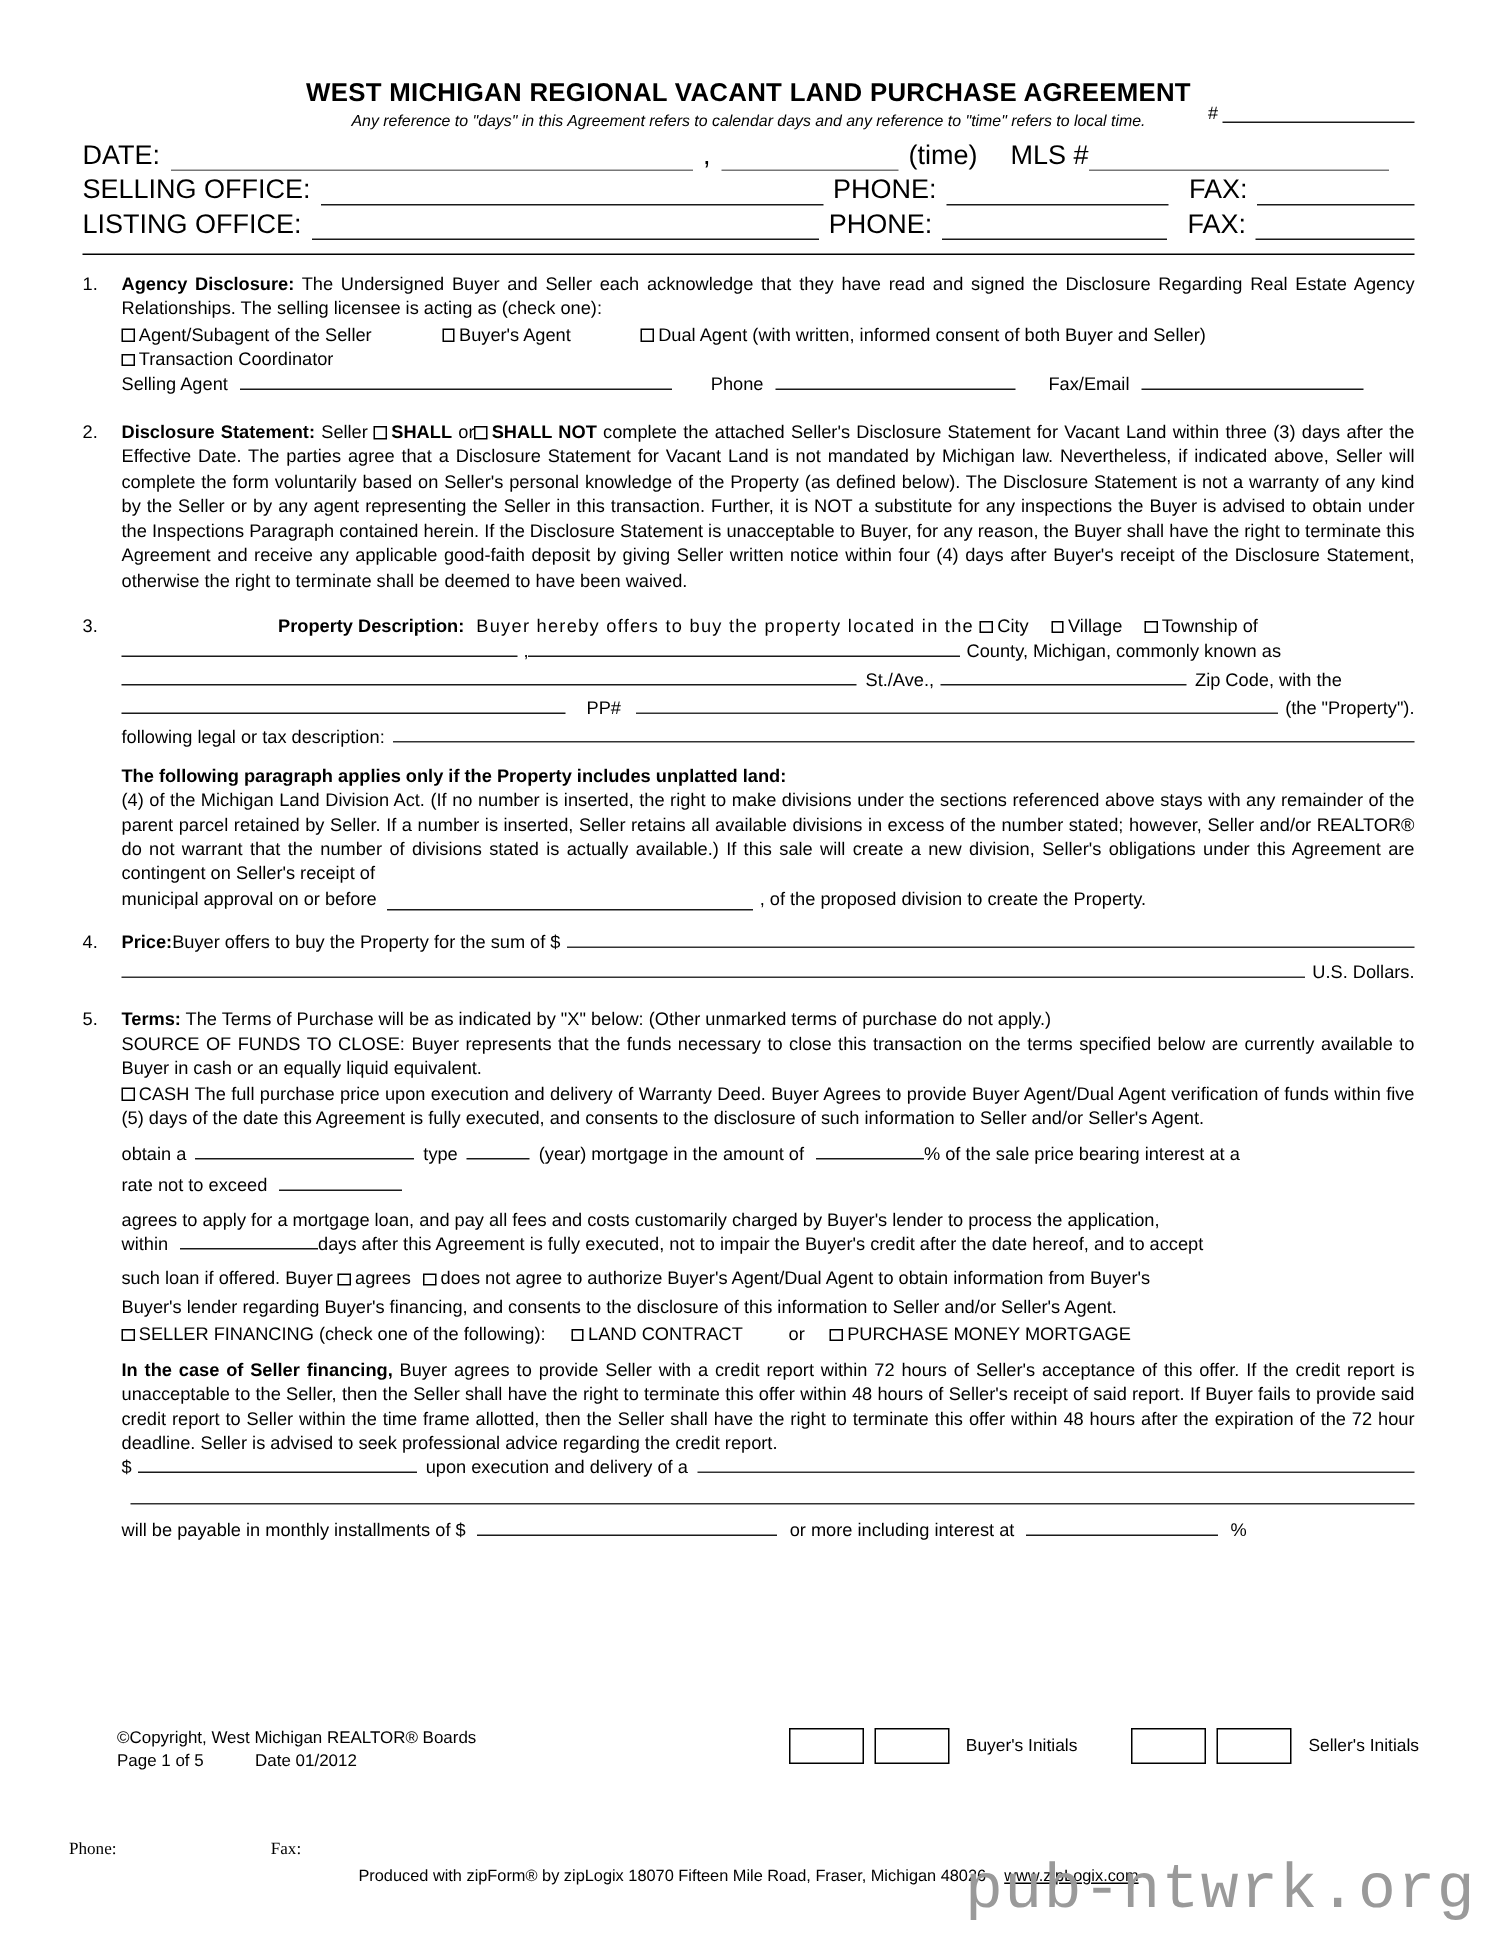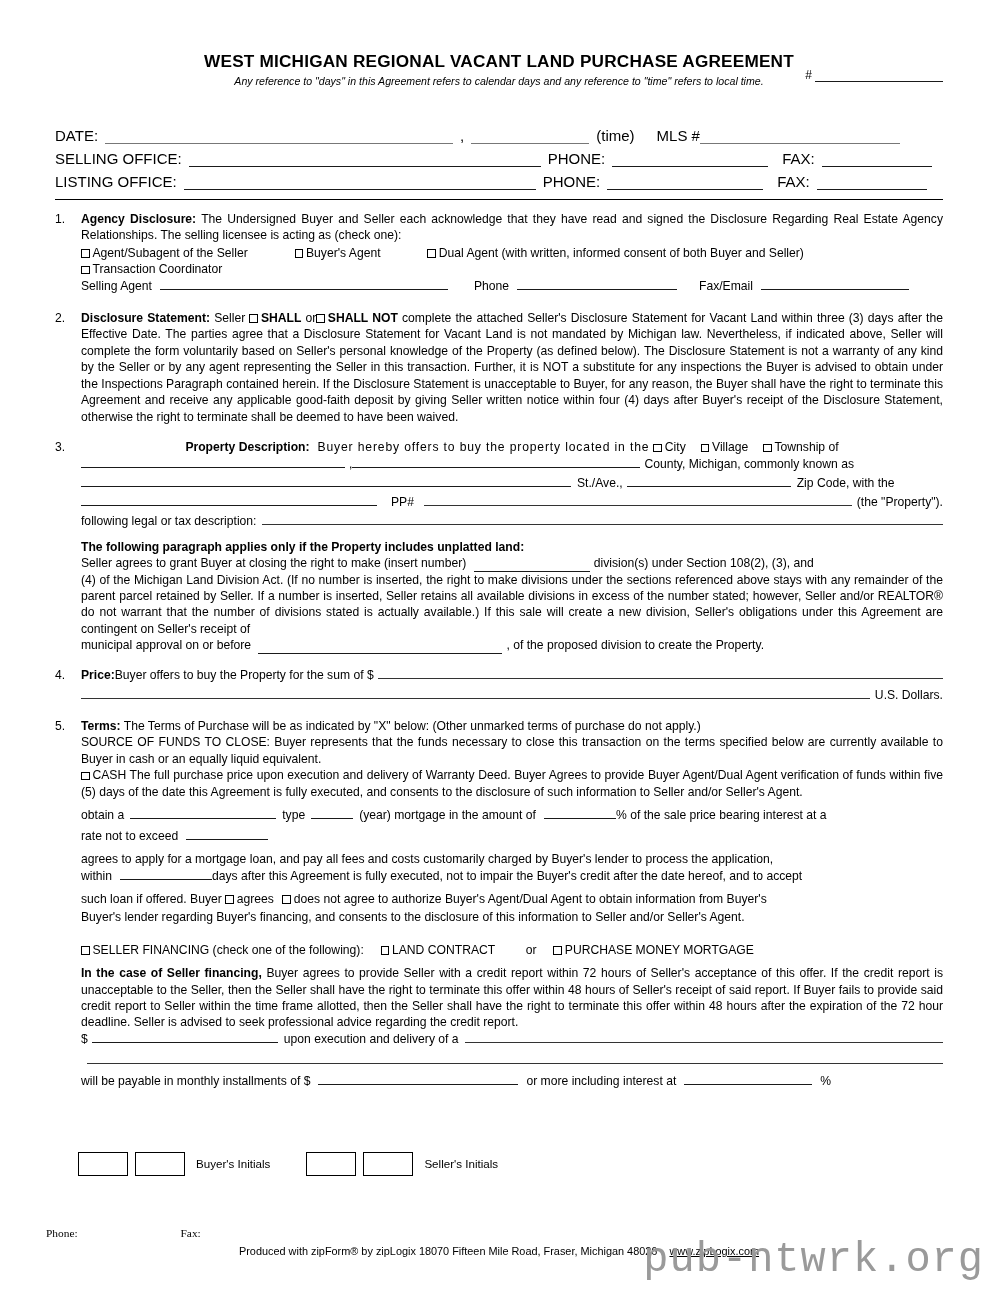--- a/index.html
+++ b/index.html
@@ -55,21 +55,21 @@
   .ln {
     display: inline-block;
     border-bottom: 1.4px solid #555;
     height: 11px;
     vertical-align: bottom;
   }
   .ln.dark { border-bottom: 1.5px solid #1a1a1a; }
   .ln.thin { border-bottom: 1.2px solid #777; }
 
   
-  .hdr { margin-top: 34px; font-size: 15px; }
+  .hdr { margin-top: 4px; font-size: 18px; }
   .hdr .row {
     display: flex;
     align-items: flex-end;
     height: 23px;
     white-space: nowrap;
   }
   .hdr .lbl { flex: none; }
   .hdr .sp { display: inline-block; width: 7px; }
 
   hr.rule {
@@ -300,24 +300,20 @@
           <span>(the "Property").</span>
         </div>
         <div class="line-row" style="height:19px">
           <span>following legal or tax description:</span>
           <span style="display:inline-block;width:6px"></span>
           <span class="flexln"></span>
         </div>
 
         <div class="gap"></div>
         <p><b>The following paragraph applies only if the Property includes unplatted land:</b></p>
-        <p style="white-space:nowrap">
-          <span>Seller agrees to grant Buyer at closing the right to make (insert number)</span>
-          <span class="ln dark" style="width:116px;margin:0 4px"></span><span>division(s) under Section 108(2), (3), and</span>
-        </p>
         <p class="just">(4) of the Michigan Land Division Act. (If no number is inserted, the right to make divisions under the sections referenced above stays with any remainder of the parent parcel retained by Seller. If a number is inserted, Seller retains all available divisions in excess of the number stated; however, Seller and/or REALTOR® do not warrant that the number of divisions stated is actually available.) If this sale will create a new division, Seller's obligations under this Agreement are contingent on Seller's receipt of</p>
         <p style="white-space:nowrap">
           <span>municipal approval on or before</span>
           <span class="ln dark" style="width:244px;margin:0 4px"></span><span>, of the proposed division to create the Property.</span>
         </p>
       </div>
     </div>
 
     <div class="sec" style="margin-top:13px">
       <div class="num">4.</div>
@@ -373,21 +369,21 @@
           <span style="display:inline-block;width:8px"></span>
           <span class="ln dark" style="width:92px"></span>
           <span>days after this Agreement is fully executed, not to impair the Buyer's credit after the date hereof, and to accept</span>
         </div>
         <p style="margin-top:2px">
           <span>such loan if offered. Buyer</span>
           <span class="cb"></span><span>agrees</span>
           <span class="cb" style="margin-left:5px"></span><span>does not agree to authorize Buyer's Agent/Dual Agent to obtain information from Buyer's</span>
         </p>
         <p style="margin-top:2px">Buyer's lender regarding Buyer's financing, and consents to the disclosure of this information to Seller and/or Seller's Agent.</p>
-        <p style="margin-top:16px">
+        <p style="margin-top:2px">
           <span class="cb"></span><span>SELLER FINANCING (check one of the following):</span>
           <span style="display:inline-block;width:10px"></span>
           <span class="cb"></span><span>LAND CONTRACT</span>
           <span style="display:inline-block;width:24px"></span>
           <span>or</span>
           <span style="display:inline-block;width:10px"></span>
           <span class="cb"></span><span>PURCHASE MONEY MORTGAGE</span>
         </p>
 
         <div class="gap"></div>
@@ -417,20 +413,28 @@
           <span class="ln dark" style="width:128px"></span>
           <span style="display:inline-block;width:8px"></span>
           <span>%</span>
         </div>
       </div>
     </div>
 
   </div>
 
   <div class="footer">
+    <div>
+      <div>©Copyright, West Michigan REALTOR® Boards</div>
+      <div>
+        <span>Page 1 of 5</span>
+        <span style="display:inline-block;width:28px"></span>
+        <span>Date 01/2012</span>
+      </div>
+    </div>
     <div class="initials" style="margin-right:2px">
       <span class="initgrp">
         <span class="ibox"></span>
         <span class="ibox"></span>
       </span>
       <span>Buyer's Initials</span>
       <span style="display:inline-block;width:24px"></span>
       <span class="initgrp">
         <span class="ibox"></span>
         <span class="ibox"></span>

